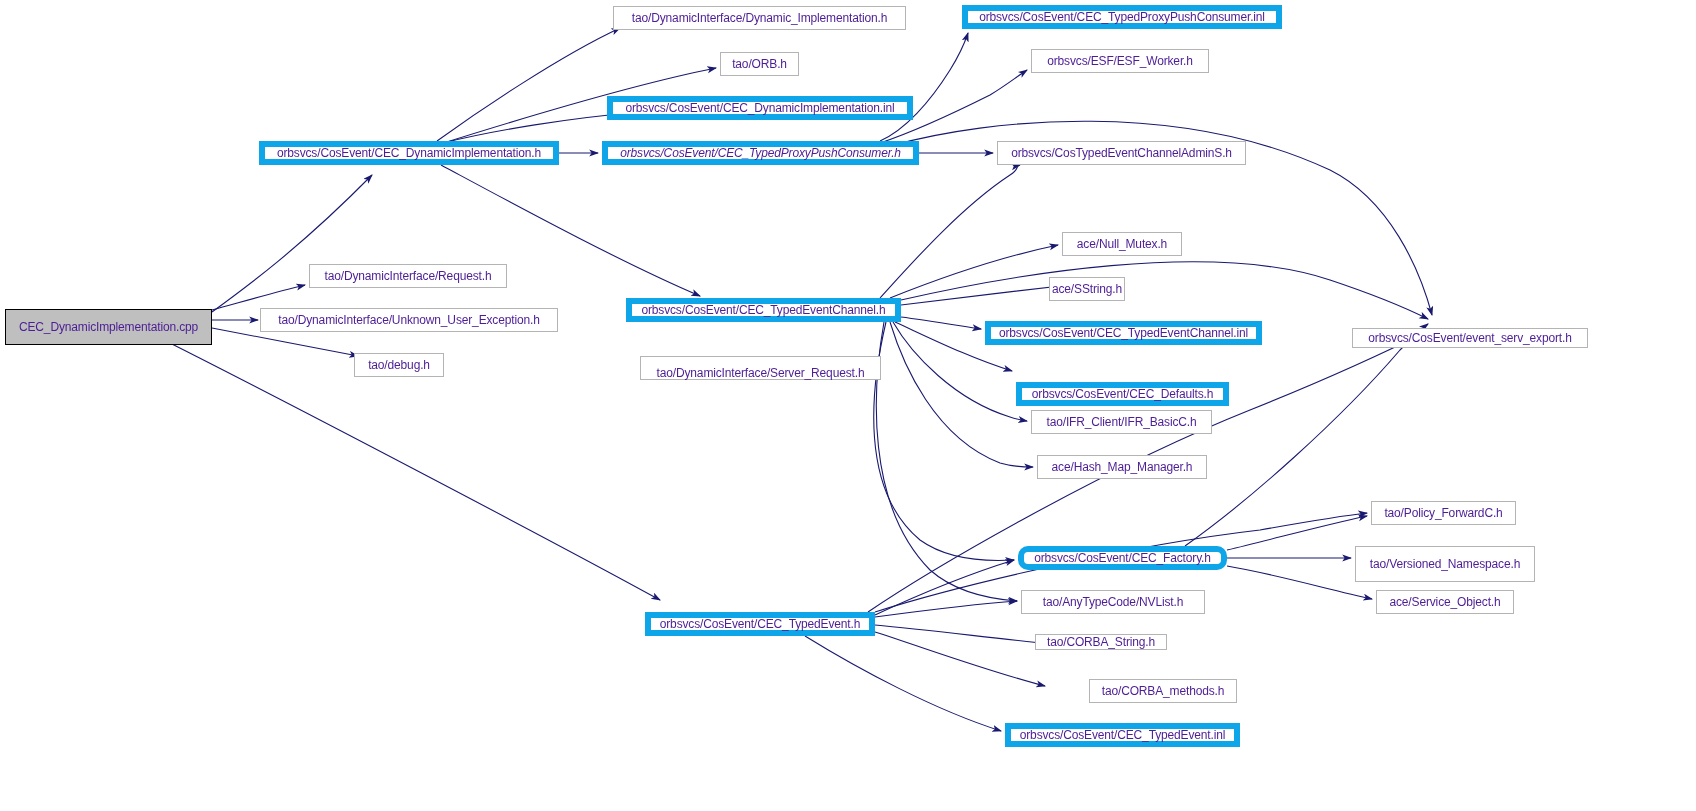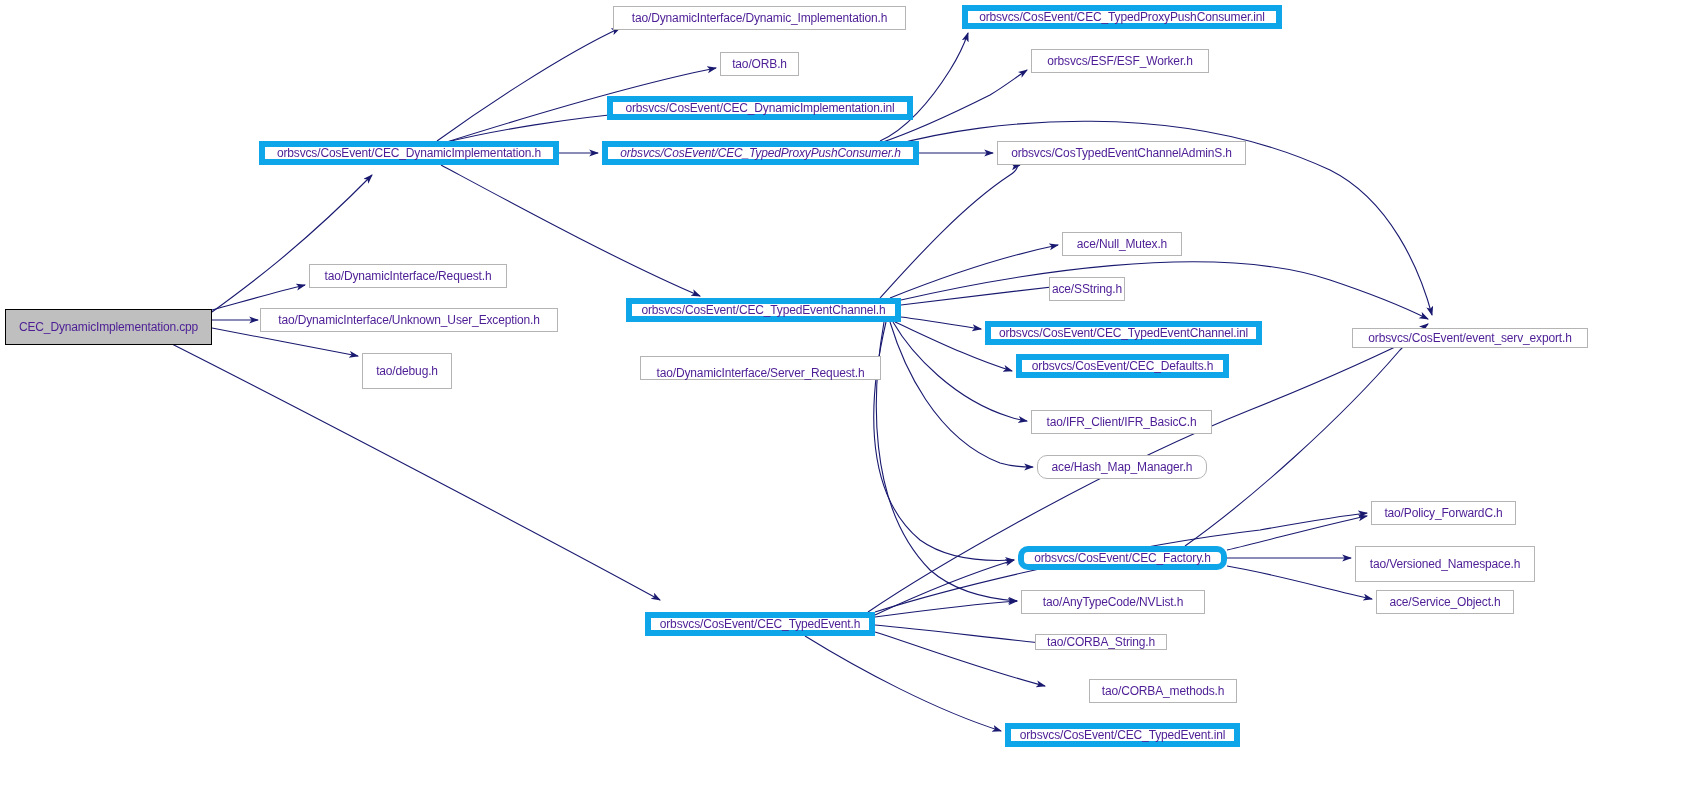--- a/index.html
+++ b/index.html
@@ -128,45 +128,45 @@
       </div>
       <div class="node-box" style="left: 997px; top: 141px; width: 249px; height: 24px;">
         <span class="node-label">orbsvcs/CosTypedEventChannelAdminS.h</span>
       </div>
       <div class="node-box" style="left: 309px; top: 264px; width: 198px; height: 24px;">
         <span class="node-label">tao/DynamicInterface/Request.h</span>
       </div>
       <div class="node-box" style="left: 260px; top: 308px; width: 298px; height: 24px;">
         <span class="node-label">tao/DynamicInterface/Unknown_User_Exception.h</span>
       </div>
-      <div class="node-box" style="left: 362px; top: 353px; width: 90px; height: 36px; align-items: center;">
+      <div class="node-box" style="left: 354px; top: 353px; width: 90px; height: 24px; align-items: center;">
         <span class="node-label">tao/debug.h</span>
       </div>
       <div class="node-box bold" style="left: 626px; top: 298px; width: 275px; height: 24px;">
         <span class="node-label">orbsvcs/CosEvent/CEC_TypedEventChannel.h</span>
       </div>
       <div class="node-box" style="left: 640px; top: 356px; width: 241px; height: 24px; align-items: flex-end;">
         <span class="node-label">tao/DynamicInterface/Server_Request.h</span>
       </div>
       <div class="node-box" style="left: 1062px; top: 232px; width: 120px; height: 24px;">
         <span class="node-label">ace/Null_Mutex.h</span>
       </div>
       <div class="node-box" style="left: 1049px; top: 277px; width: 76px; height: 24px;">
         <span class="node-label">ace/SString.h</span>
       </div>
       <div class="node-box bold" style="left: 985px; top: 321px; width: 277px; height: 24px;">
         <span class="node-label">orbsvcs/CosEvent/CEC_TypedEventChannel.inl</span>
       </div>
-      <div class="node-box bold" style="left: 1016px; top: 354px; width: 213px; height: 24px; justify-content: center;">
+      <div class="node-box bold" style="left: 1016px; top: 382px; width: 213px; height: 24px; justify-content: center;">
         <span class="node-label">orbsvcs/CosEvent/CEC_Defaults.h</span>
       </div>
       <div class="node-box" style="left: 1031px; top: 410px; width: 181px; height: 24px;">
         <span class="node-label">tao/IFR_Client/IFR_BasicC.h</span>
       </div>
-      <div class="node-box" style="left: 1037px; top: 455px; width: 170px; height: 24px; border-radius: 10px;">
+      <div class="node-box" style="left: 1037px; top: 455px; width: 170px; height: 24px;">
         <span class="node-label">ace/Hash_Map_Manager.h</span>
       </div>
       <div class="node-box" style="left: 1329px; top: 328px; width: 236px; height: 20px; margin-left: 23px;">
         <span class="node-label">orbsvcs/CosEvent/event_serv_export.h</span>
       </div>
       <div class="node-box" style="left: 1371px; top: 501px; width: 145px; height: 24px;">
         <span class="node-label">tao/Policy_ForwardC.h</span>
       </div>
       <div class="node-box bold" style="left: 1018px; top: 546px; width: 209px; height: 24px; border-radius: 10px;">
         <span class="node-label">orbsvcs/CosEvent/CEC_Factory.h</span>

